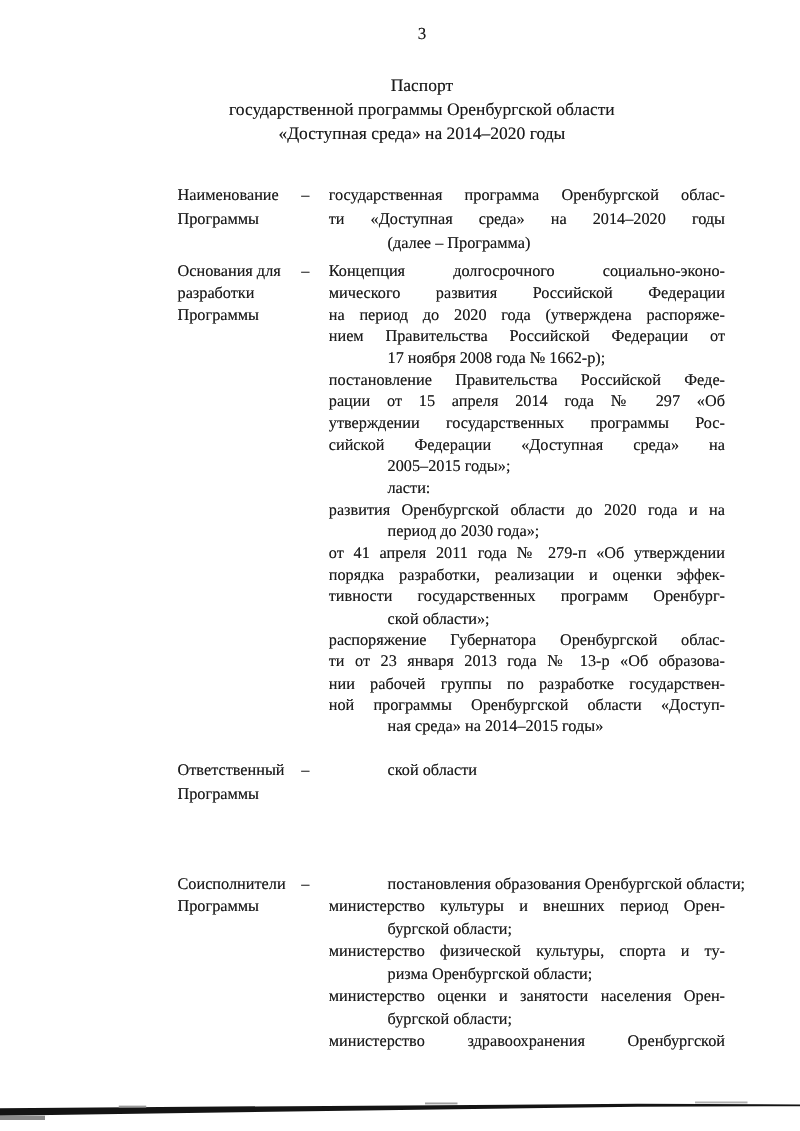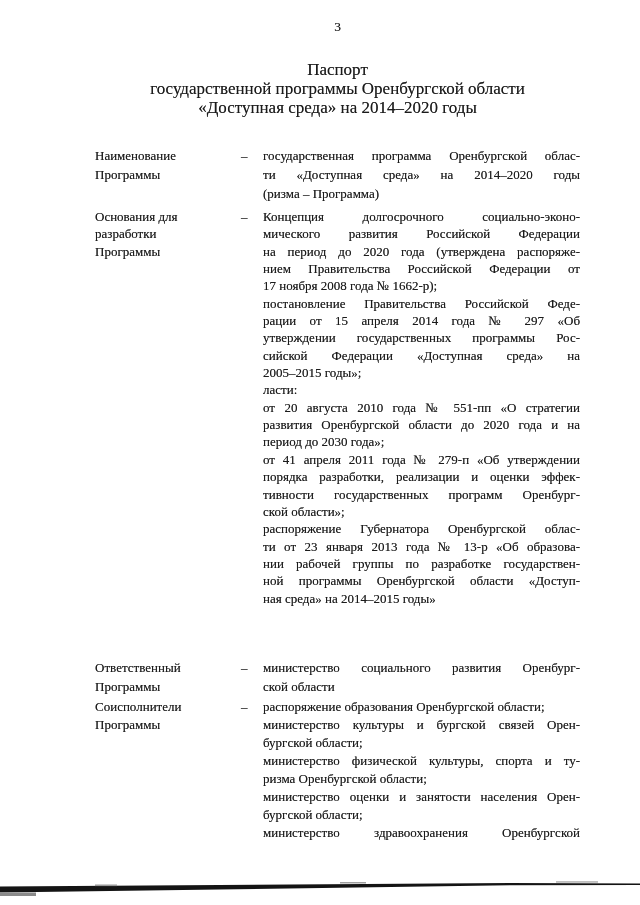--- a/index.html
+++ b/index.html
@@ -23,21 +23,21 @@
     width: 485px;
     text-align: center;
   }
   #page-number {
     top: 17px;
     font-size: 13.5px;
     line-height: 19px;
   }
   #doc-title {
     top: 60px;
-    font-size: 17px;
+    font-size: 14px;
     line-height: 19px;
   }
   .row {
     position: absolute;
     left: 95px;
     width: 485px;
     display: grid;
     grid-template-columns: 146px 22px 317px;
     font-size: 13px;
   }
@@ -45,20 +45,21 @@
   .row .cell-dash  { text-align: left; }
   .row .cell-content { text-align: left; }
   .row .tline { width: 100%; }
   .jline {
     text-align: justify;
     text-align-last: justify;
   }
   .lline {
     text-align: left;
     text-align-last: left;
+    margin-left: 47px;
   }
   #bottom-artifact {
     position: absolute;
     left: 0;
     top: 876px;
   }
 </style>
 </head>
 <body>
 
@@ -76,21 +77,21 @@
       <div class="row" style="top: 146px; line-height: 19px;">
         <div class="cell-label">
           <div class="tline lline">Наименование</div>
           <div class="tline lline">Программы</div>
         </div>
         <div class="cell-dash">–</div>
         <div class="cell-content">
           <div>
             <div class="tline jline">государственная программа Оренбургской облас-</div>
             <div class="tline jline">ти «Доступная среда» на 2014–2020 годы</div>
-            <div class="tline lline">(ризма – Программа)</div>
+            <div class="tline lline">(далее – Программа)</div>
           </div>
         </div>
       </div>
       <div class="row" style="top: 208px; line-height: 17.35px;">
         <div class="cell-label">
           <div class="tline lline">Основания для</div>
           <div class="tline lline">разработки</div>
           <div class="tline lline">Программы</div>
         </div>
         <div class="cell-dash">–</div>
@@ -106,64 +107,62 @@
             <div class="tline jline">постановление Правительства Российской Феде-</div>
             <div class="tline jline">рации от 15 апреля 2014 года № 297 «Об</div>
             <div class="tline jline">утверждении государственных программы Рос-</div>
             <div class="tline jline">сийской Федерации «Доступная среда» на</div>
             <div class="tline lline">2005–2015 годы»;</div>
           </div>
           <div>
             <div class="tline lline">ласти:</div>
           </div>
           <div>
-            <div class="tline jline">от 20 августа 2010 года № 551-пп «О стратегии</div>
             <div class="tline jline">развития Оренбургской области до 2020 года и на</div>
             <div class="tline lline">период до 2030 года»;</div>
           </div>
           <div>
             <div class="tline jline">от 41 апреля 2011 года № 279-п «Об утверждении</div>
             <div class="tline jline">порядка разработки, реализации и оценки эффек-</div>
             <div class="tline jline">тивности государственных программ Оренбург-</div>
             <div class="tline lline">ской области»;</div>
           </div>
           <div>
             <div class="tline jline">распоряжение Губернатора Оренбургской облас-</div>
             <div class="tline jline">ти от 23 января 2013 года № 13-р «Об образова-</div>
             <div class="tline jline">нии рабочей группы по разработке государствен-</div>
             <div class="tline jline">ной программы Оренбургской области «Доступ-</div>
             <div class="tline lline">ная среда» на 2014–2015 годы»</div>
           </div>
         </div>
       </div>
-      <div class="row" style="top: 658px; line-height: 19px;">
+      <div class="row" style="top: 606px; line-height: 19px;">
         <div class="cell-label">
           <div class="tline lline">Ответственный</div>
           <div class="tline lline">Программы</div>
         </div>
         <div class="cell-dash">–</div>
         <div class="cell-content">
           <div>
-            <div class="tline jline">министерство социального развития Оренбург-</div>
             <div class="tline lline">ской области</div>
           </div>
         </div>
       </div>
       <div class="row" style="top: 698px; line-height: 18px;">
         <div class="cell-label">
           <div class="tline lline">Соисполнители</div>
           <div class="tline lline">Программы</div>
         </div>
         <div class="cell-dash">–</div>
         <div class="cell-content">
           <div>
-            <div class="tline lline">распоряжение образования Оренбургской области;</div>
+            <div class="tline lline">постановления образования Оренбургской области;</div>
           </div>
           <div>
-            <div class="tline jline">министерство культуры и бургской связей Орен-</div>
+            <div class="tline jline">министерство культуры и внешних период Орен-</div>
             <div class="tline lline">бургской области;</div>
           </div>
           <div>
             <div class="tline jline">министерство физической культуры, спорта и ту-</div>
             <div class="tline lline">ризма Оренбургской области;</div>
           </div>
           <div>
             <div class="tline jline">министерство оценки и занятости населения Орен-</div>
             <div class="tline lline">бургской области;</div>
           </div>

